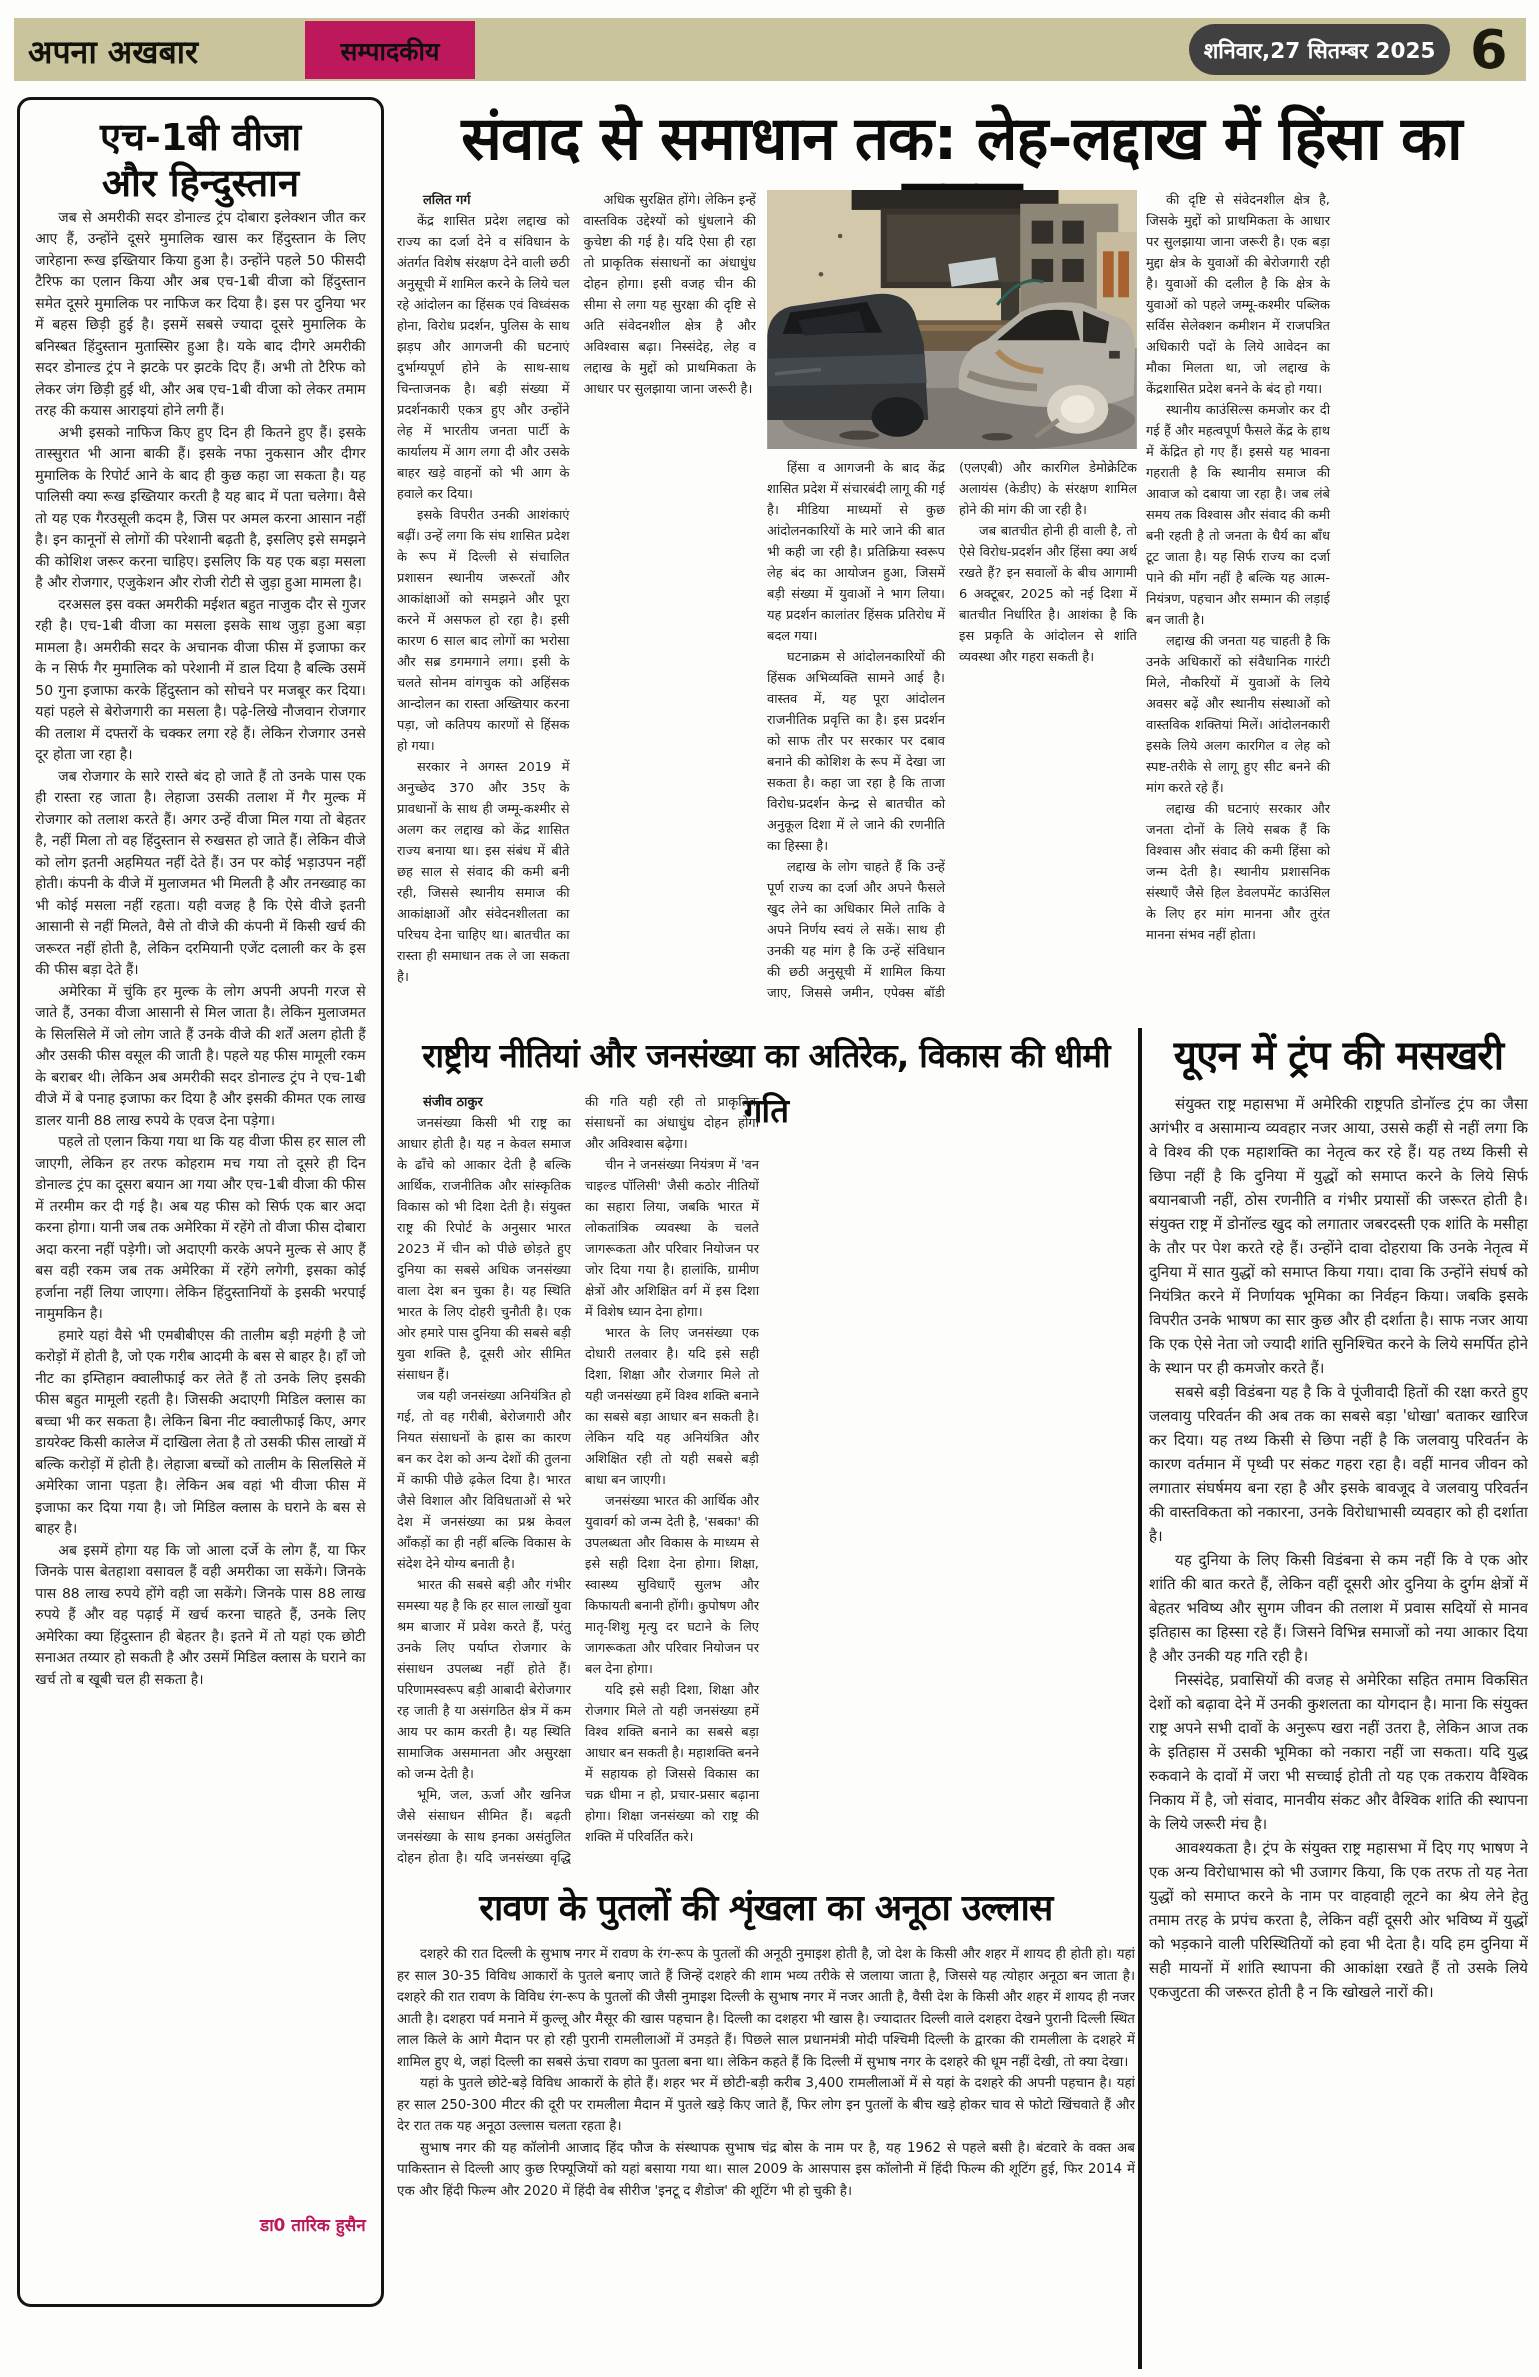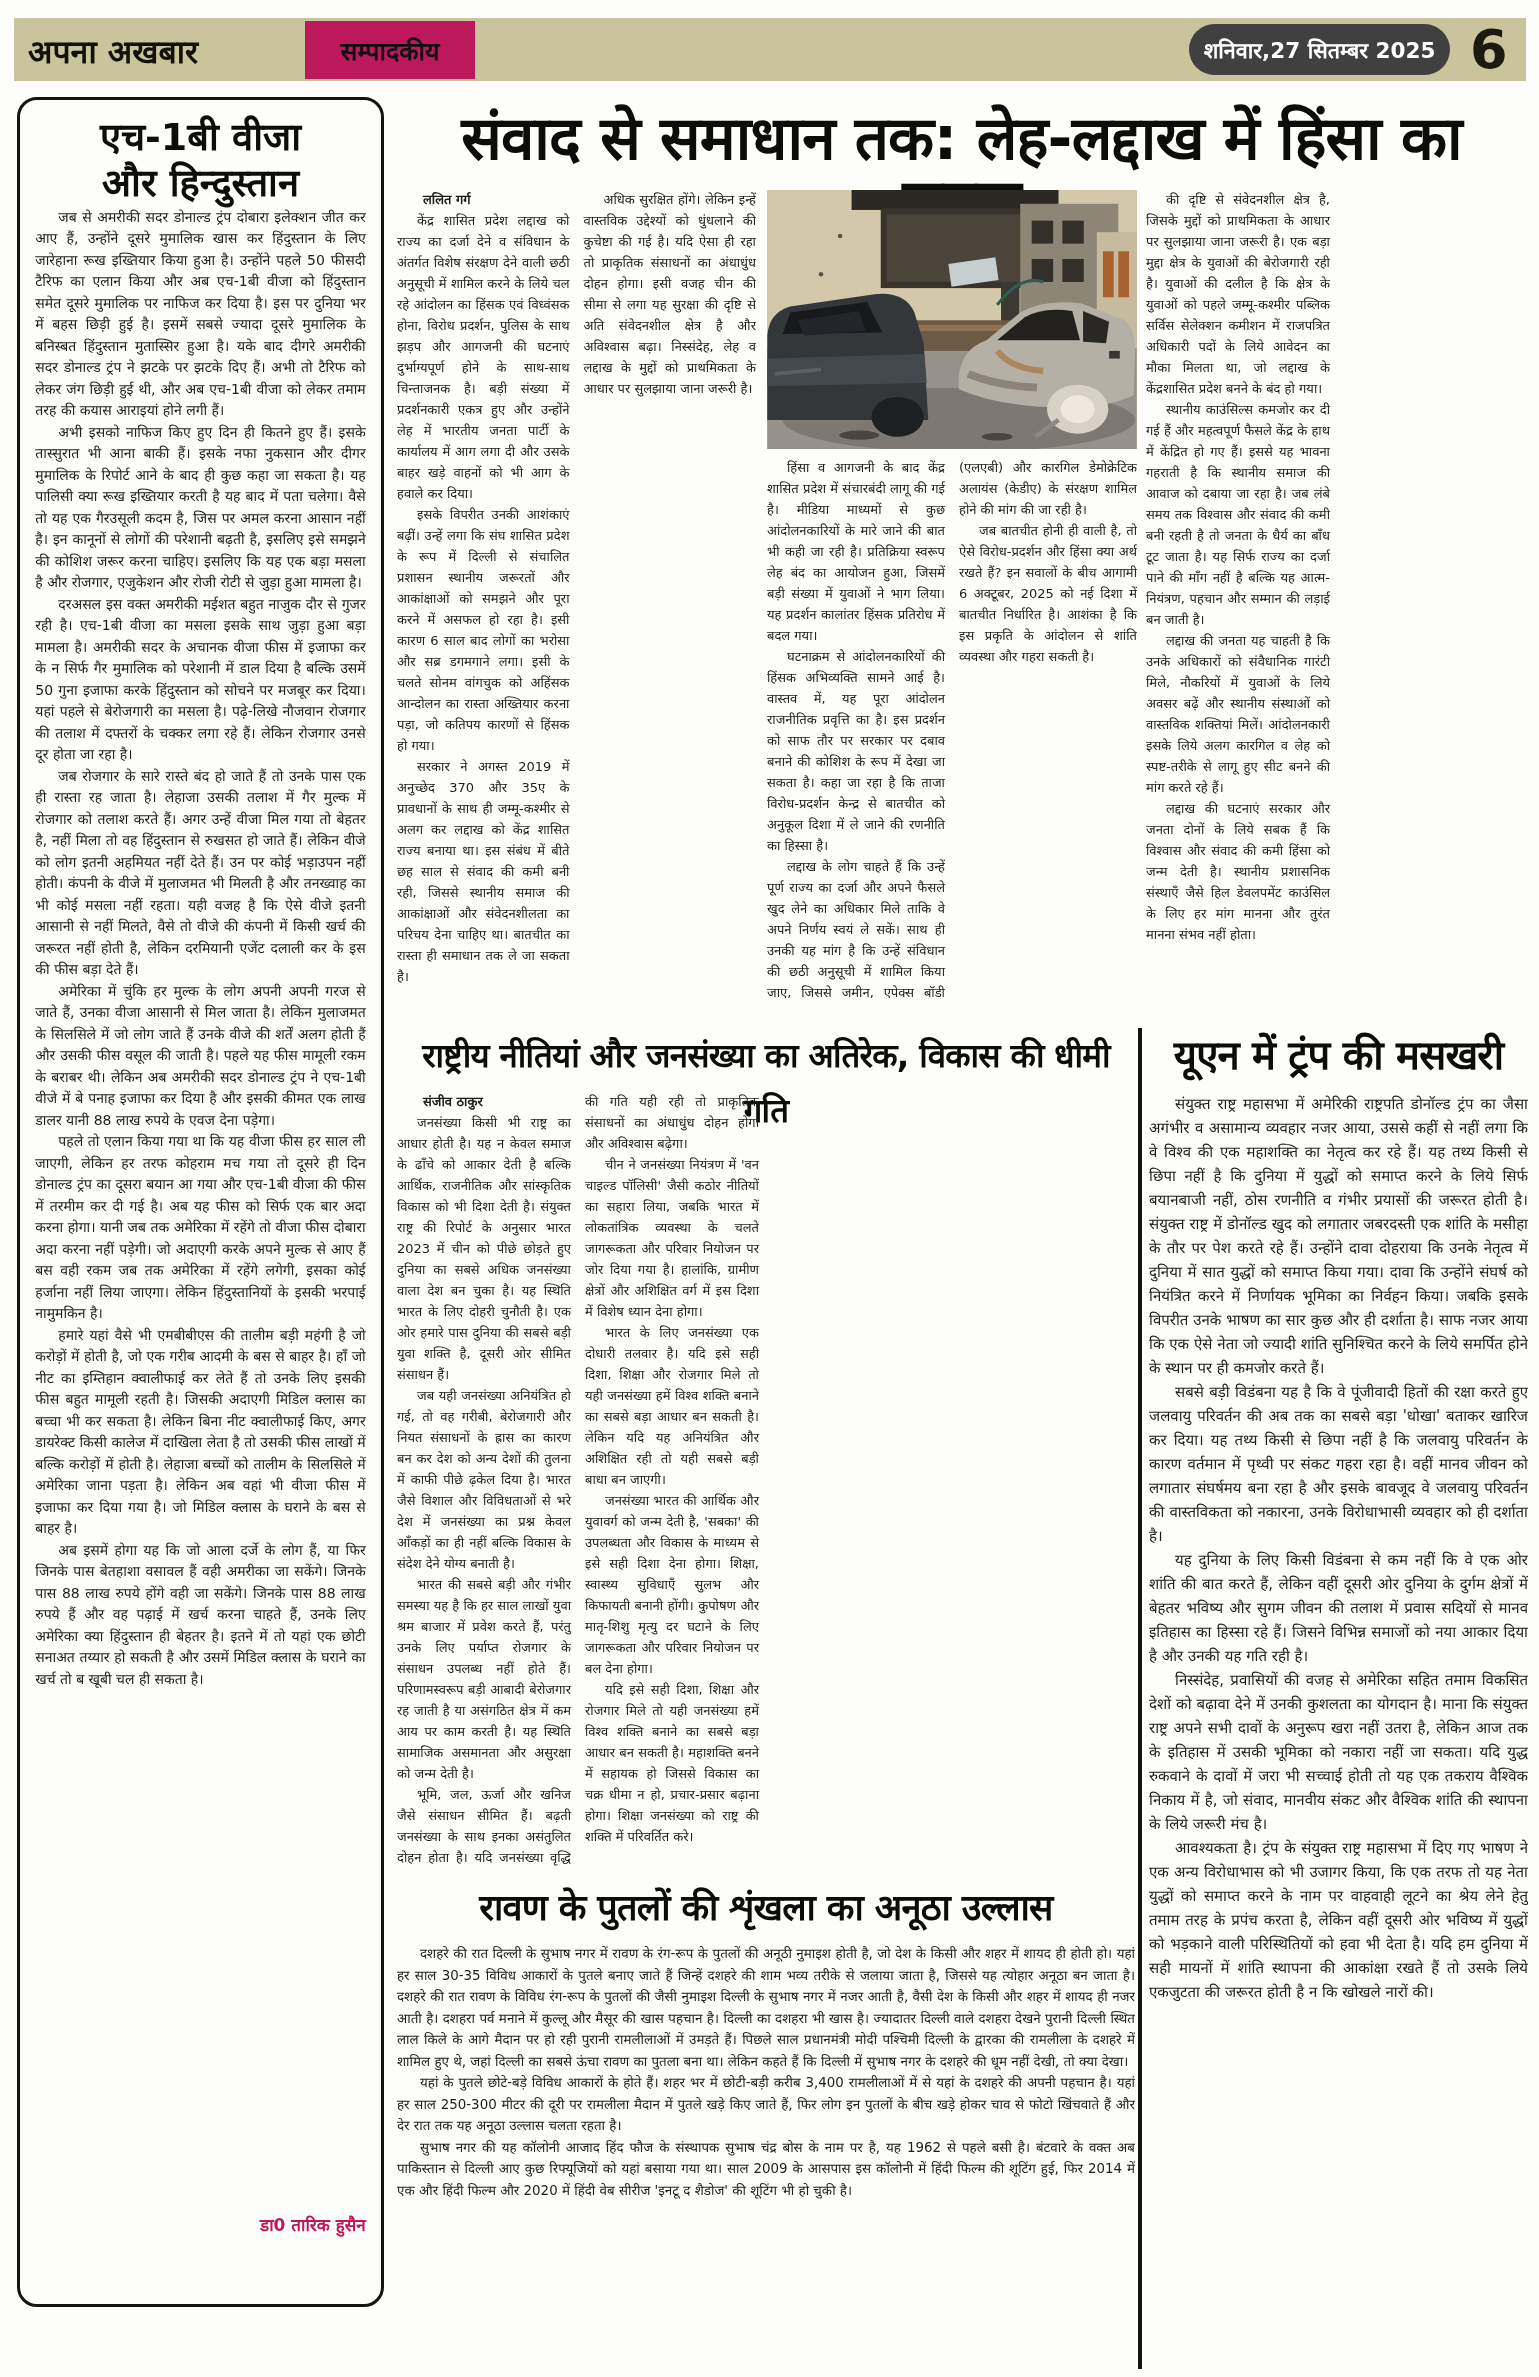--- a/index.html
+++ b/index.html
@@ -10,21 +10,21 @@
   .band{background:#c9c49c;display:flex;align-items:center;}
   .paper-name{font-size:32px;font-weight:800;color:#12120c;letter-spacing:0px;}
   .chip{background:#be185d;color:#101010;font-size:25px;font-weight:800;
         display:flex;align-items:center;justify-content:center;}
   .pill{background:#404040;color:#ffffff;font-size:21.5px;font-weight:700;border-radius:26px;
         display:flex;align-items:center;justify-content:center;}
   .pagenum{font-size:54px;font-weight:900;color:#1b1a0f;line-height:1;}
   
   .headline{font-weight:900;color:#0c0c0a;text-align:center;letter-spacing:-0.8px;line-height:1.05;}
   
-  .visa-box{border:3.8px solid #15150f;border-radius:20px;background:#fdfdfb;box-sizing:border-box;
+  .visa-box{border:3.8px solid #15150f;border-radius:14px;background:#fdfdfb;box-sizing:border-box;
             padding:14px 15.3px 10.7px 15.3px;}
   .visa-title{font-size:38px;font-weight:800;text-align:center;line-height:1.22;color:#0d0d0b;}
   .bodytext{font-size:14px;line-height:21.5px;text-align:justify;overflow:hidden;}
   .bodytext p{margin:0;text-indent:23px;}
   .author{font-size:17px;font-weight:800;text-align:right;color:#be185d;}
   
   .cols2{column-count:2;column-gap:14px;column-fill:auto;}
   .cols4{column-count:4;column-gap:14px;column-fill:auto;}
   .news{font-size:13px;line-height:21px;text-align:justify;overflow:hidden;}
   .news p{margin:0;text-indent:20px;}

